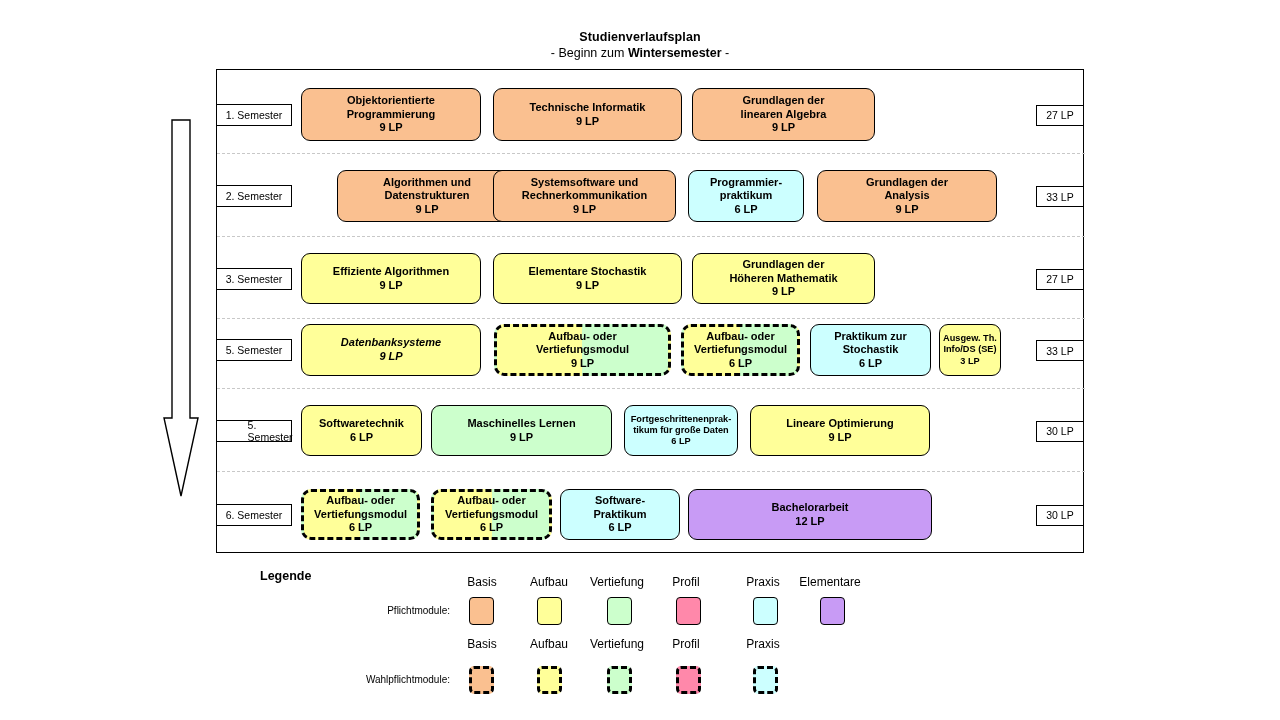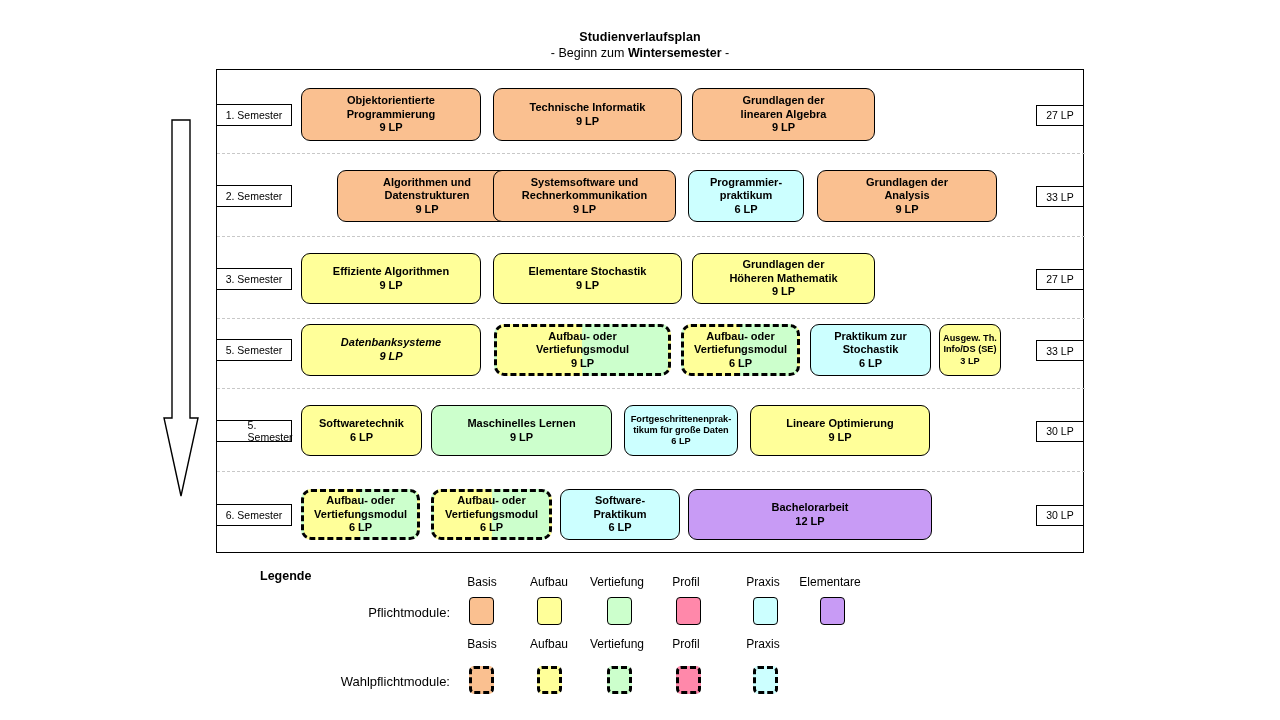--- a/index.html
+++ b/index.html
@@ -137,21 +137,21 @@
   #legend > * { pointer-events: auto; padding-left: 44px; }
   #legend-title {
     position: absolute;
     left: 216px;
     top: 569px;
     font-size: 12.5px;
     font-weight: bold;
   }
   .legend-row-label {
     position: absolute;
-    font-size: 13px;
+    font-size: 10px;
     text-align: right;
     width: 150px;
   }
   .legend-col-label {
     position: absolute;
     font-size: 12px;
     text-align: center;
     width: 80px;
   }
   .legend-swatch {

